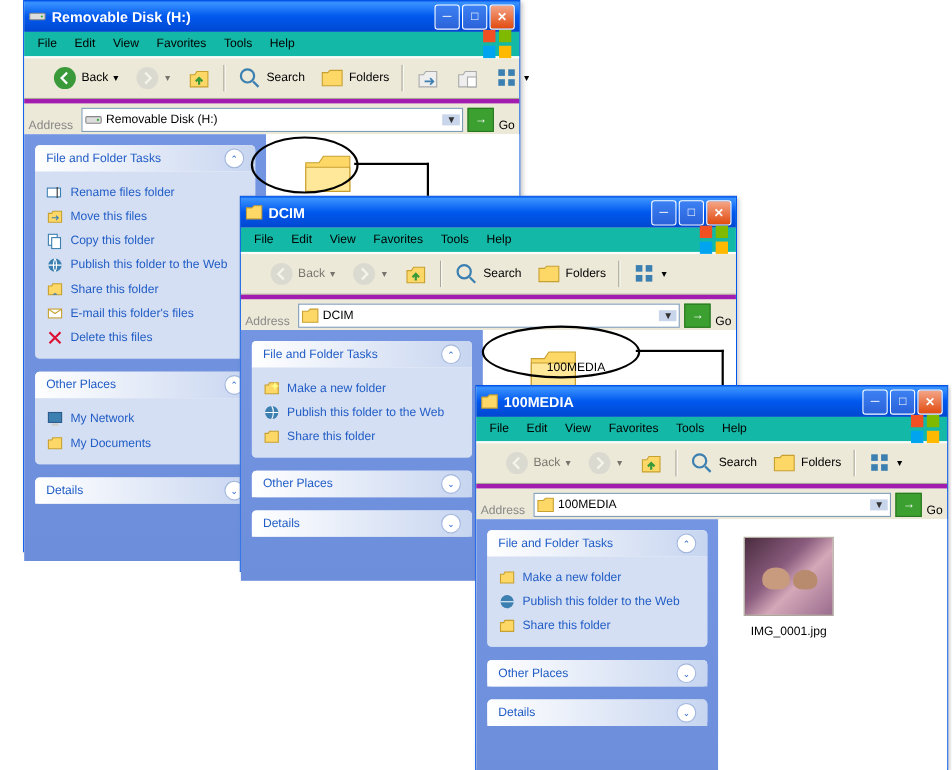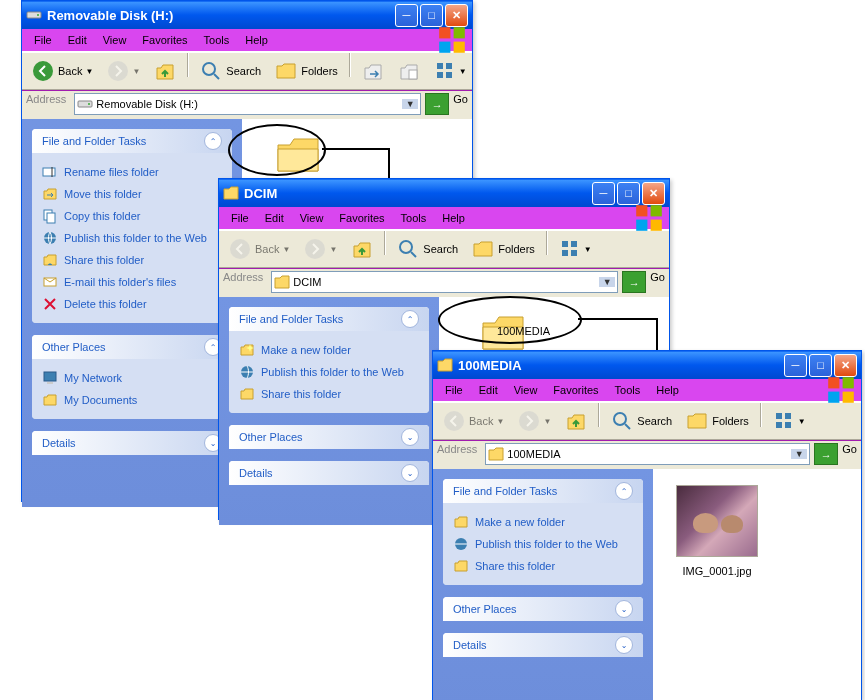--- a/index.html
+++ b/index.html
@@ -4,30 +4,30 @@
 <style>
 body{margin:0;font:11px Tahoma,sans-serif;background:#fff;width:865px;height:700px;position:relative}
 .window{position:absolute;border:1px solid #0055EA;background:#ECE9D8;box-shadow:2px 2px 4px rgba(0,0,0,.2)}
 .titlebar{height:28px;background:linear-gradient(180deg,#0058EE 0%,#3A93FF 5%,#0058EE 50%,#0048D0 100%);display:flex;align-items:center;padding:0 4px;color:#fff;font-weight:bold;font-size:13px}
 .titlebar .icon{width:16px;height:16px;margin-right:5px;display:inline-block}
 .titlebar .spacer{flex:1}
 .winbtn{width:21px;height:21px;margin-left:2px;border:1px solid #fff;border-radius:3px;display:flex;align-items:center;justify-content:center;font-family:Marlett,Arial;font-size:11px;cursor:pointer}
 .winbtn.min{background:linear-gradient(#3C81F3,#2B62D9)}
 .winbtn.max{background:linear-gradient(#3C81F3,#2B62D9)}
 .winbtn.close{background:linear-gradient(#F4A689,#E14A0E)}
-.menubar{height:22px;background:#d946ef;display:flex;align-items:center;padding:0 4px;border-bottom:1px solid #fff}
+.menubar{height:22px;background:#14b8a6;display:flex;align-items:center;padding:0 4px;border-bottom:1px solid #fff}
 .menubar .item{padding:3px 8px;cursor:pointer}
 .menubar .logo{margin-left:auto;width:32px;height:18px;display:flex;align-items:center;justify-content:center}
-.toolbar{height:36px;background:#ECE9D8;border-top:1px solid #fff;border-bottom:1px solid #ACA899;display:flex;padding:0 4px;gap:2px}
+.toolbar{height:36px;background:#ECE9D8;border-top:1px solid #fff;border-bottom:1px solid #ACA899;display:flex;align-items:center;padding:0 20px;gap:2px}
 .tbtn{display:flex;align-items:center;padding:3px 6px;border-radius:3px;cursor:pointer}
 .tbtn.disabled{opacity:.5;cursor:default}
 .tbtn .ico{width:22px;height:22px;display:inline-block}
 .tbtn .lbl{margin-left:4px}
 .sep{width:0;height:24px;border-left:1px solid #ACA899;border-right:1px solid #fff;margin:0 3px}
-.addrbar{height:24px;background:#ECE9D8;border-top:1px solid #a21caf;display:flex;align-items:flex-start;padding:2px 4px;gap:4px}
+.addrbar{height:24px;background:#ECE9D8;border-top:4px solid #a21caf;display:flex;align-items:flex-end;padding:2px 4px;gap:4px}
 .addrbar .lbl{color:#888;margin-right:4px}
 .addrfield{flex:1;height:20px;background:#fff;border:1px solid #7F9DB9;display:flex;align-items:center;padding:0 2px}
 .addrfield .ico{width:16px;height:16px;margin-right:3px}
 .addrfield .dd{width:16px;text-align:center;cursor:pointer;color:#333;background:#C8D5EA;margin-left:auto;font-size:9px}
 .gobtn{width:22px;height:20px;background:#3ba030;display:flex;align-items:center;justify-content:center;color:#fff;font-weight:bold;border:1px solid #2a7520;cursor:pointer}
 .content{display:flex;height:calc(100% - 112px);background:#fff}
 .sidebar{width:200px;background:linear-gradient(180deg,#7395E2 0%,#6D8EDB 100%);padding:10px;overflow:hidden}
 .panel{background:linear-gradient(180deg,#fff 0%,#C7D5F0 100%);border-radius:4px;margin-bottom:12px}
 .panel-hdr{height:24px;display:flex;align-items:center;padding:0 10px;color:#215DC6;font-weight:normal;font-size:11px;background:linear-gradient(90deg,#fff,#C7D5F0);border-radius:4px 4px 0 0;cursor:pointer}
 .panel-hdr .chev{margin-left:auto;width:16px;height:16px;border-radius:50%;background:#fff;border:1px solid #A2B6DD;display:flex;align-items:center;justify-content:center;font-size:8px;color:#215DC6}
@@ -185,21 +185,21 @@
               </span>
               <span>Rename files folder</span>
             </div>
           <div class="task">
               <span class="ico">
                 <svg viewBox="0 0 16 16">
                   <path d="M2 5h3l1-2h8v10H2z" fill="#FDD867" stroke="#C8A030"></path>
                   <path d="M5 9h6m-2-2l2 2-2 2" stroke="#3C7FB1" fill="none"></path>
                 </svg>
               </span>
-              <span>Move this folder</span>
+              <span>Move this files</span>
             </div>
           <div class="task">
               <span class="ico">
                 <svg viewBox="0 0 16 16">
                   <rect x="2" y="2" width="8" height="10" fill="#fff" stroke="#3C7FB1"></rect>
                   <rect x="5" y="5" width="8" height="10" fill="#fff" stroke="#3C7FB1"></rect>
                 </svg>
               </span>
               <span>Copy this folder</span>
             </div>
@@ -229,21 +229,21 @@
                 </svg>
               </span>
               <span>E-mail this folder's files</span>
             </div>
           <div class="task">
               <span class="ico">
                 <svg viewBox="0 0 16 16">
                   <path d="M3 3l10 10M13 3L3 13" stroke="#d13" stroke-width="2"></path>
                 </svg>
               </span>
-              <span>Delete this folder</span>
+              <span>Delete this files</span>
             </div>
         </div>
       </div>
       <div class="panel">
         <div class="panel-hdr">
             <span>Other Places</span>
             <span class="chev">⌃</span>
           </div>
         <div class="panel-body">
           <div class="task">

